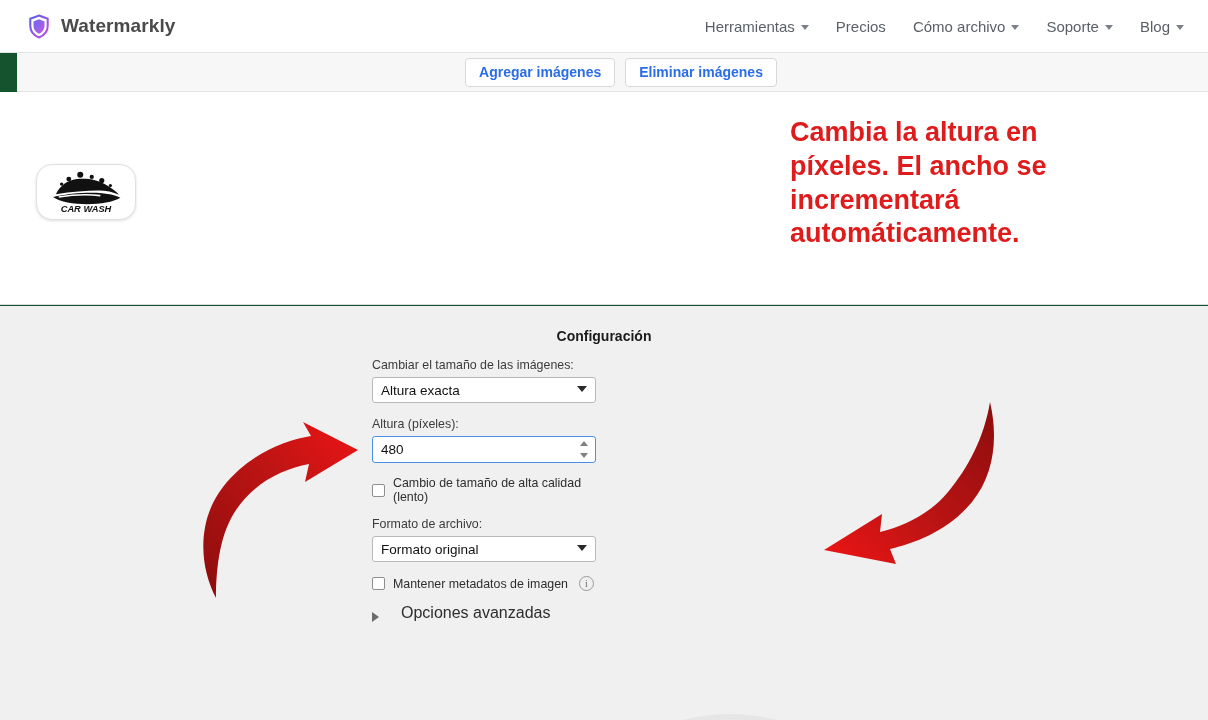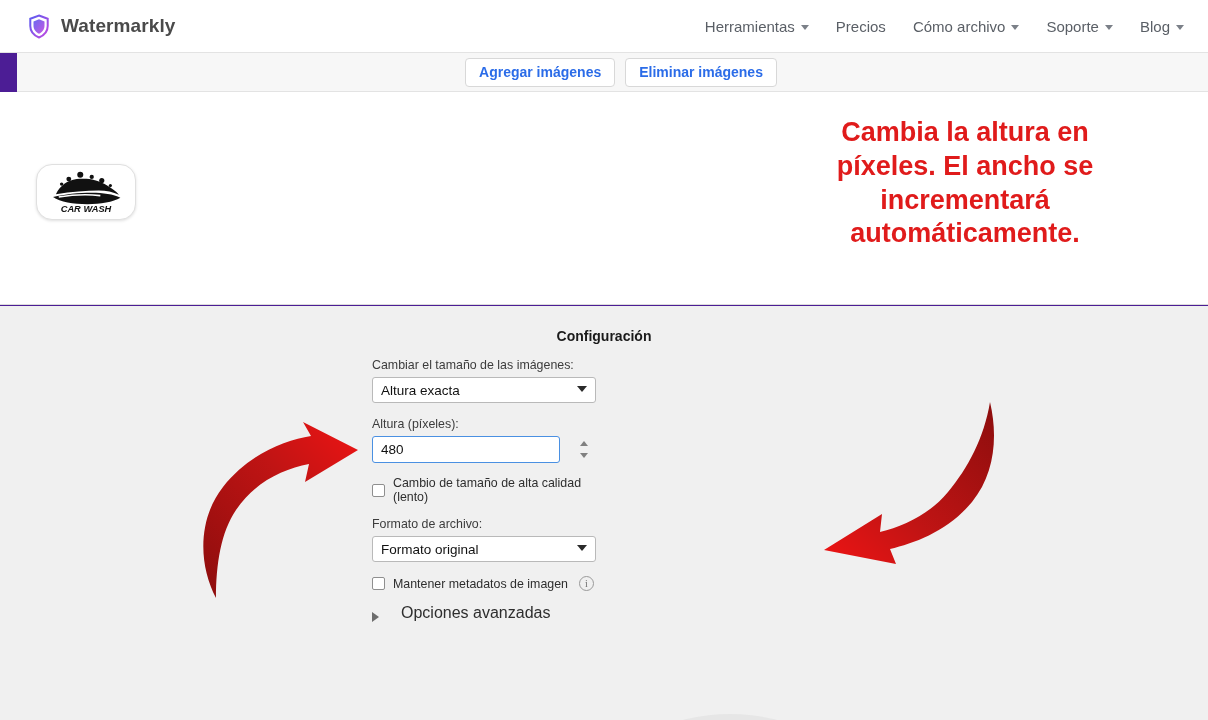--- a/index.html
+++ b/index.html
@@ -5,21 +5,21 @@
   * { box-sizing: border-box; margin: 0; padding: 0; }
   html, body {
     width: 1208px; height: 720px;
     background: #ffffff;
     font-family: "Liberation Sans", sans-serif;
     overflow: hidden;
   }
   #page {
     position: relative;
     width: 1208px; height: 720px;
-    background: #4c1d95;
+    background: #14532d;
   }
 
   
   .header {
     position: absolute; left: 0; top: 0;
     width: 1208px; height: 53px;
     background: #ffffff;
     border-bottom: 1px solid #e3e3e3;
     display: flex; align-items: center;
   }
@@ -85,21 +85,21 @@
     box-shadow: 0 1px 3px rgba(0,0,0,.13);
     overflow: hidden;
     cursor: pointer;
     display: flex; align-items: center; justify-content: center;
   }
   .thumb svg { display: block; }
 
   .annot-top {
     position: absolute; left: 790px; top: 24px;
     width: 350px;
-    text-align: center;
+    text-align: left;
     color: #e01b1b;
     font-size: 27px; font-weight: 700; line-height: 1.25;
   }
 
   
   .settings {
     position: absolute; left: 0; top: 306px;
     width: 1208px; height: 414px;
     background: #f0f0f0;
   }
@@ -130,21 +130,21 @@
   }
   .select-caret {
     position: absolute; right: 9px; top: 9px;
     width: 0; height: 0; pointer-events: none;
     border-left: 5px solid transparent;
     border-right: 5px solid transparent;
     border-top: 6px solid #2a2a2a;
   }
   .num-wrap { position: relative; margin-bottom: 13px; }
   input.num {
-    width: 188px; height: 27px;
+    width: 224px; height: 27px;
     background: #ffffff;
     border: 1px solid #4a90e2;
     border-radius: 3px;
     font-size: 13.5px; color: #111;
     padding: 0 26px 0 8px;
     font-family: "Liberation Sans", sans-serif;
     outline: none;
   }
   .spin {
     position: absolute; right: 7px; top: 5px;

